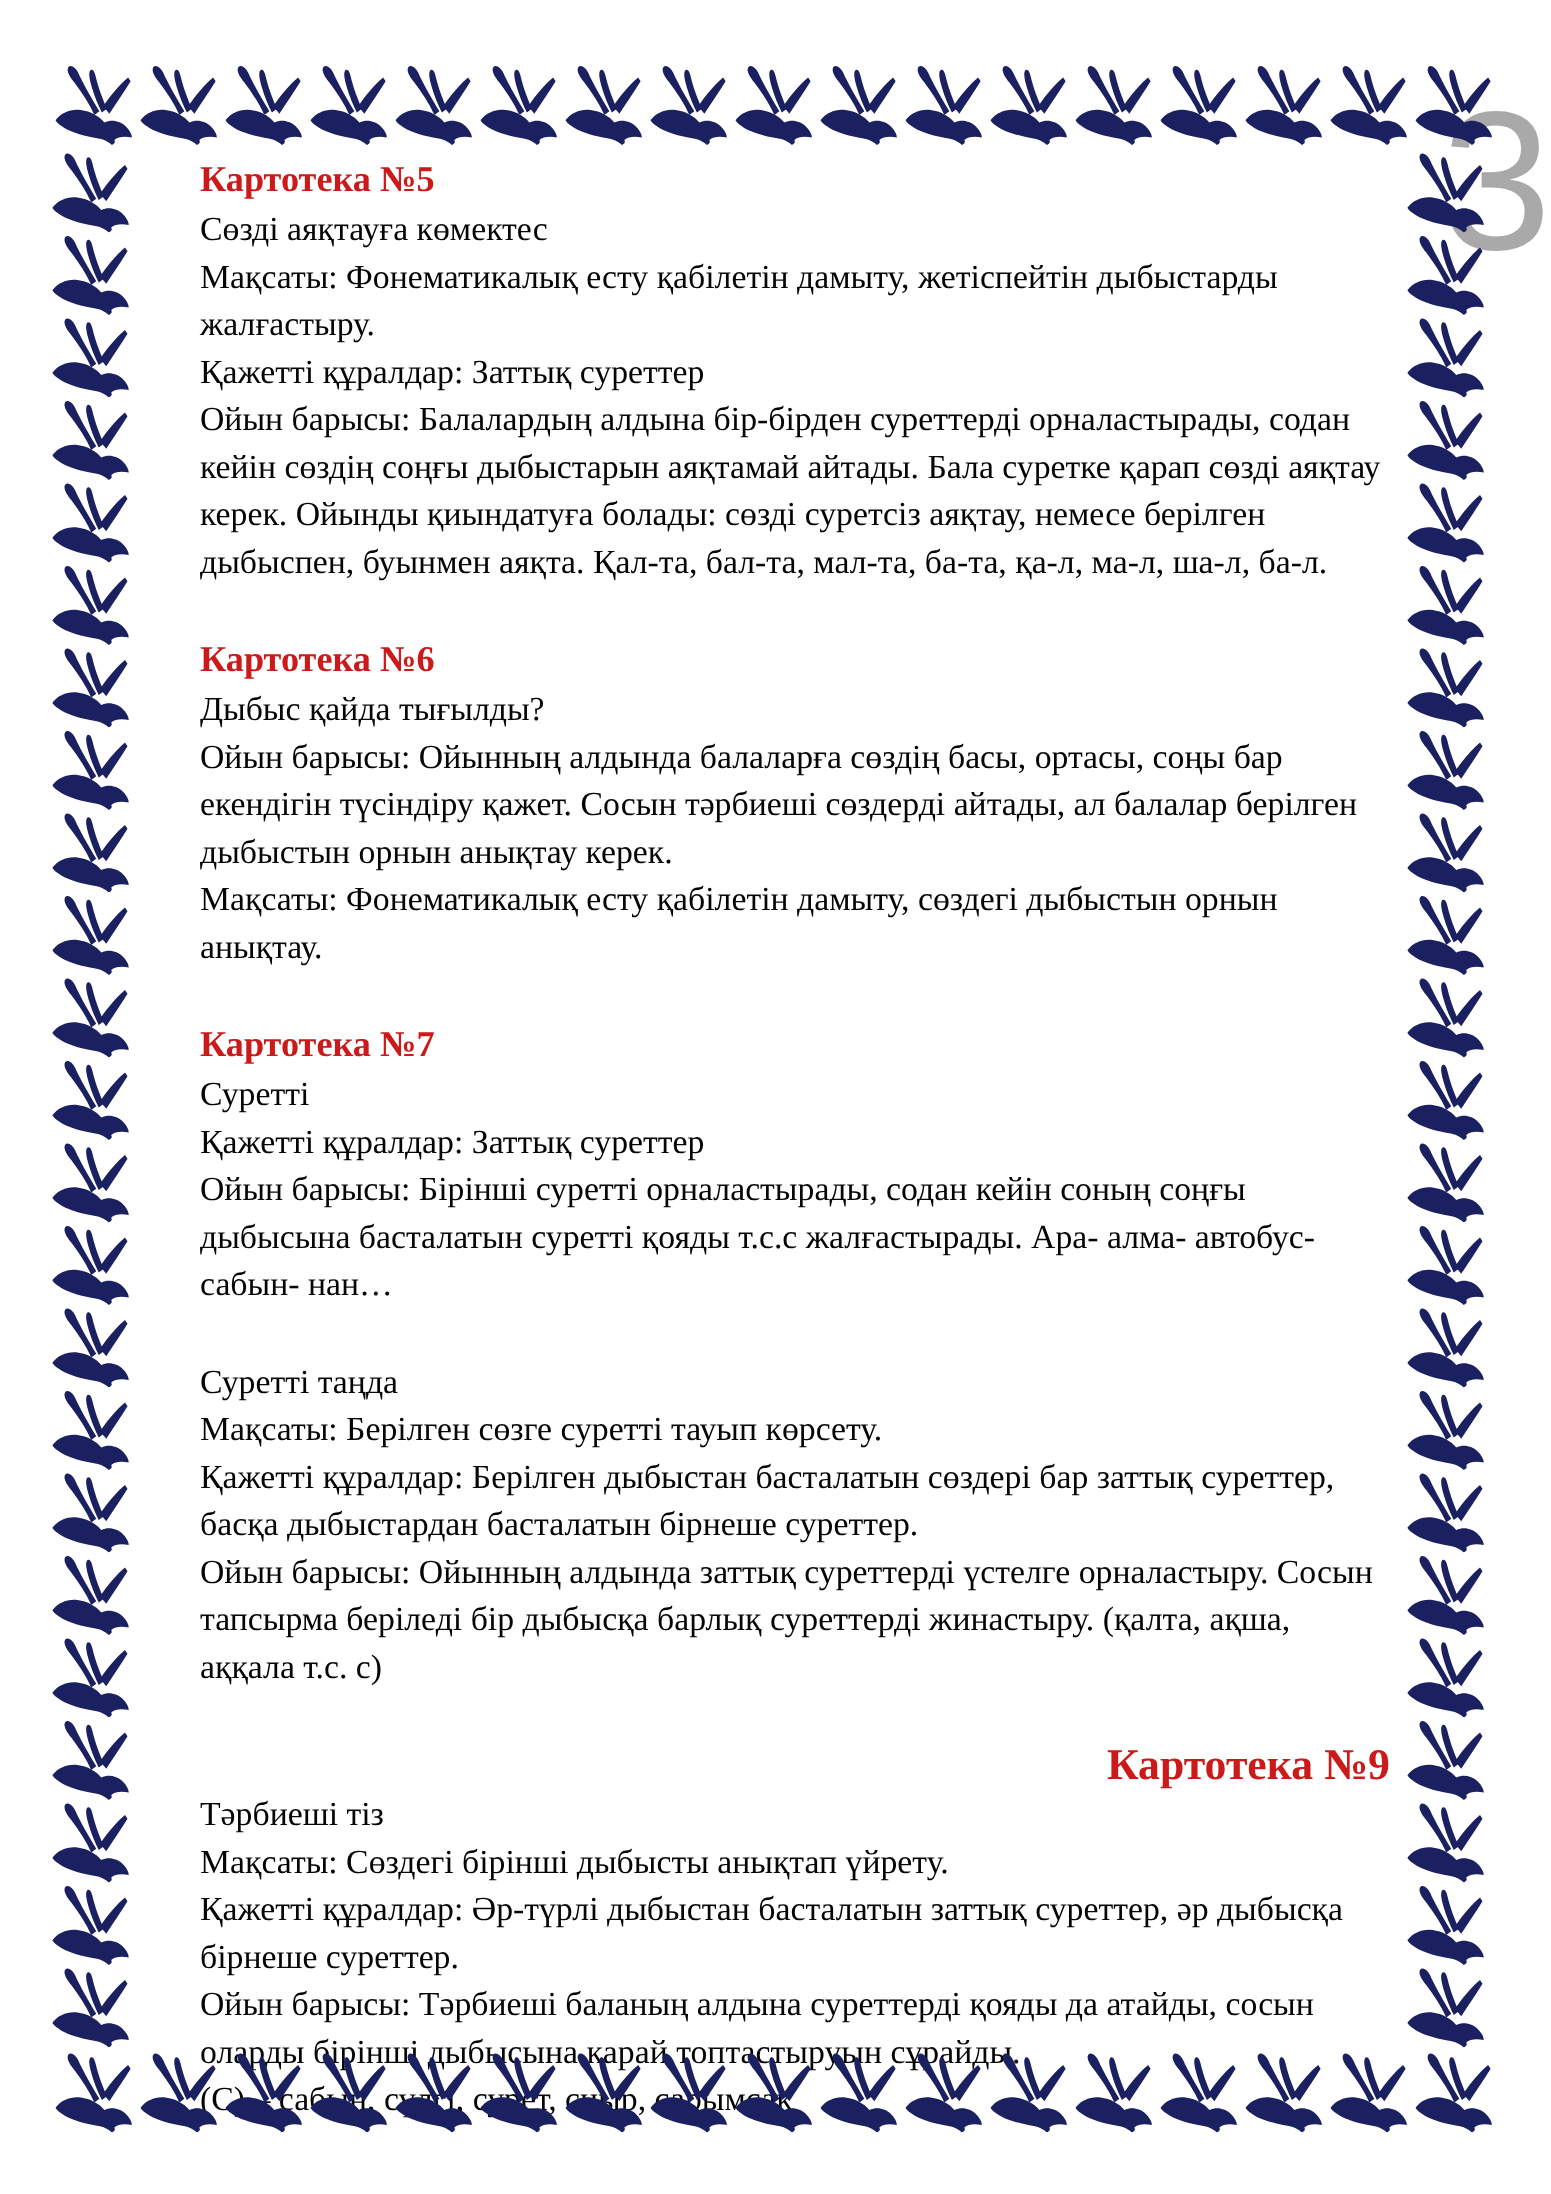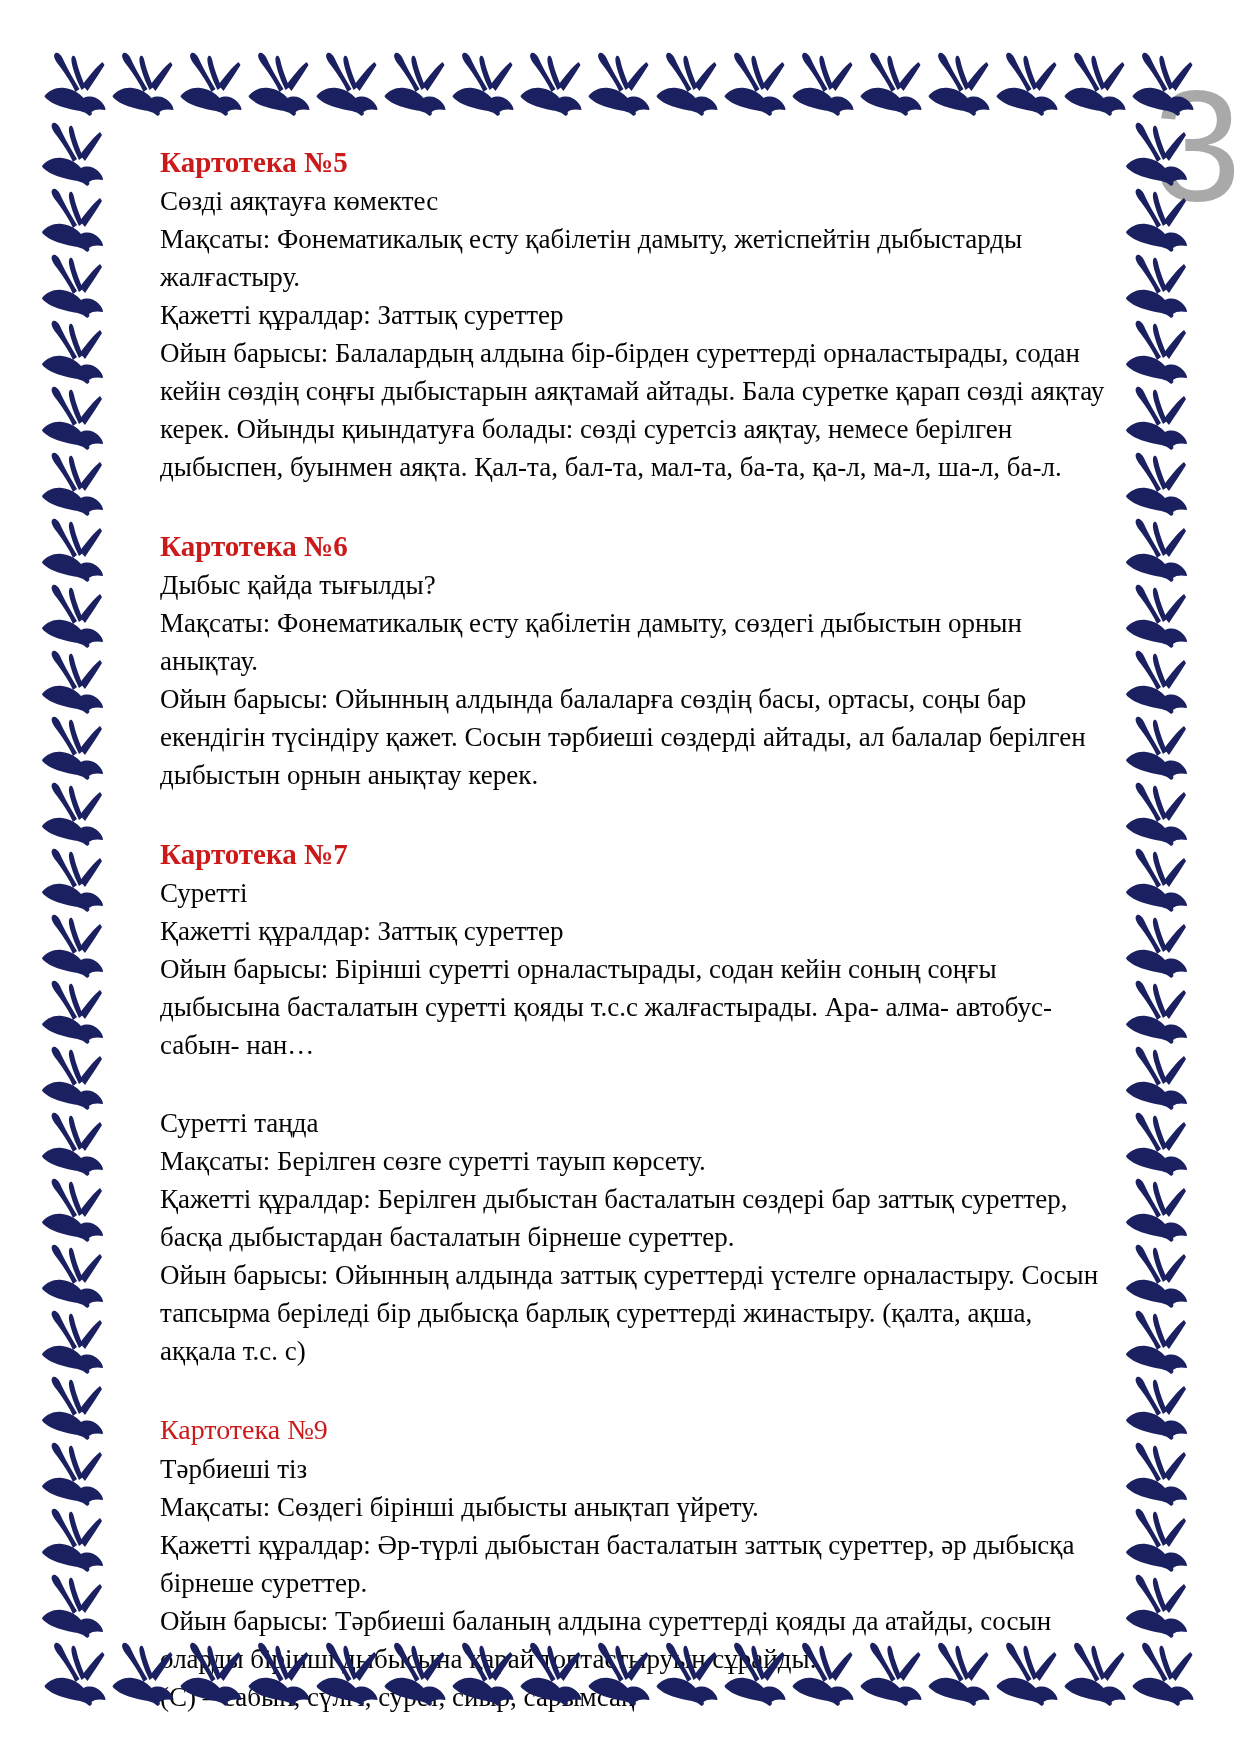--- a/index.html
+++ b/index.html
@@ -34,29 +34,29 @@
   
   .content{
     position:absolute;
     left:160px;top:124px;
     width:952px;
     z-index:2;
     color:#050505;
     font-size:27px;
     line-height:38px;
   }
-  .section{margin:18px 0 40px 0;}
+  .section{margin:0 0 40px 0;}
   .section h2{
     margin:0;
     font-size:29px;
     line-height:40px;
     font-weight:bold;
     color:#cc1a1a;
   }
-  .section h2.regular{font-weight:normal;font-size:28px;}
+  .section h2.regular{font-weight:bold;font-size:35px;text-align:right;}
   .section p{margin:0;}
 </style>
 </head>
 <body>
 
 <svg width="0" height="0" style="position:absolute" aria-hidden="true">
   <defs>
     <g id="swallow">
       <path fill="#1a2060" d="
         M13 1 C10 3 12 8 17 14 C23 22 29 31 33 40 L37 37 C31 27 24 15 20 6 C18 2 15 0 13 1 Z
@@ -329,22 +329,22 @@
       <h2>Картотека №5</h2>
       <p>Сөзді аяқтауға көмектес</p>
       <p>Мақсаты: Фонематикалық есту қабілетін дамыту, жетіспейтін дыбыстарды жалғастыру.</p>
       <p>Қажетті құралдар: Заттық суреттер</p>
       <p>Ойын барысы: Балалардың алдына бір-бірден суреттерді орналастырады, содан кейін сөздің соңғы дыбыстарын аяқтамай айтады. Бала суретке қарап сөзді аяқтау керек. Ойынды қиындатуға болады: сөзді суретсіз аяқтау, немесе берілген дыбыспен, буынмен аяқта. Қал-та, бал-та, мал-та, ба-та, қа-л, ма-л, ша-л, ба-л.</p>
     </div>
 
     <div class="section">
       <h2>Картотека №6</h2>
       <p>Дыбыс қайда тығылды?</p>
+      <p>Ойын барысы: Ойынның алдында балаларға сөздің басы, ортасы, соңы бар екендігін түсіндіру қажет. Сосын тәрбиеші сөздерді айтады, ал балалар берілген дыбыстын орнын анықтау керек.</p>
       <p>Мақсаты: Фонематикалық есту қабілетін дамыту, сөздегі дыбыстын орнын анықтау.</p>
-      <p>Ойын барысы: Ойынның алдында балаларға сөздің басы, ортасы, соңы бар екендігін түсіндіру қажет. Сосын тәрбиеші сөздерді айтады, ал балалар берілген дыбыстын орнын анықтау керек.</p>
     </div>
 
     <div class="section">
       <h2>Картотека №7</h2>
       <p>Суретті</p>
       <p>Қажетті құралдар: Заттық суреттер</p>
       <p>Ойын барысы: Бірінші суретті орналастырады, содан кейін соның соңғы дыбысына басталатын суретті қояды т.с.с жалғастырады. Ара- алма- автобус- сабын- нан…</p>
     </div>
 
     <div class="section">

